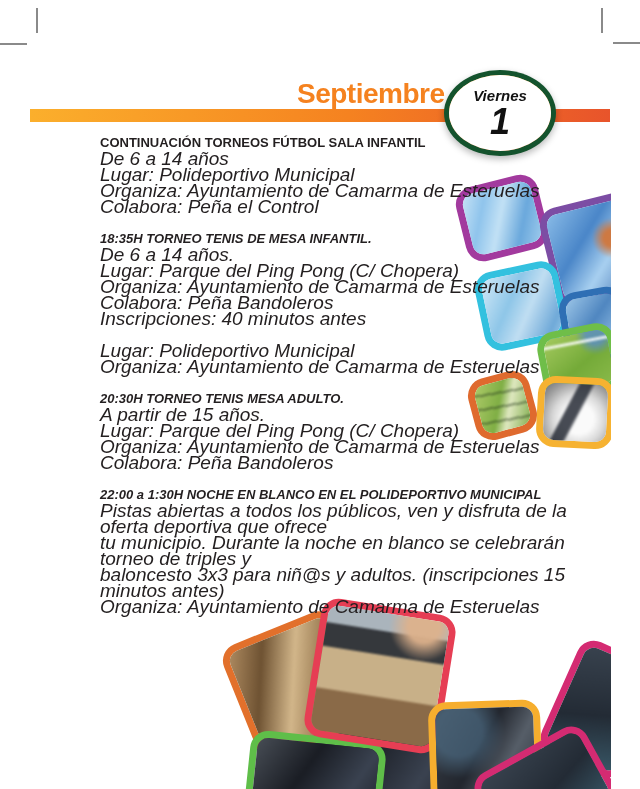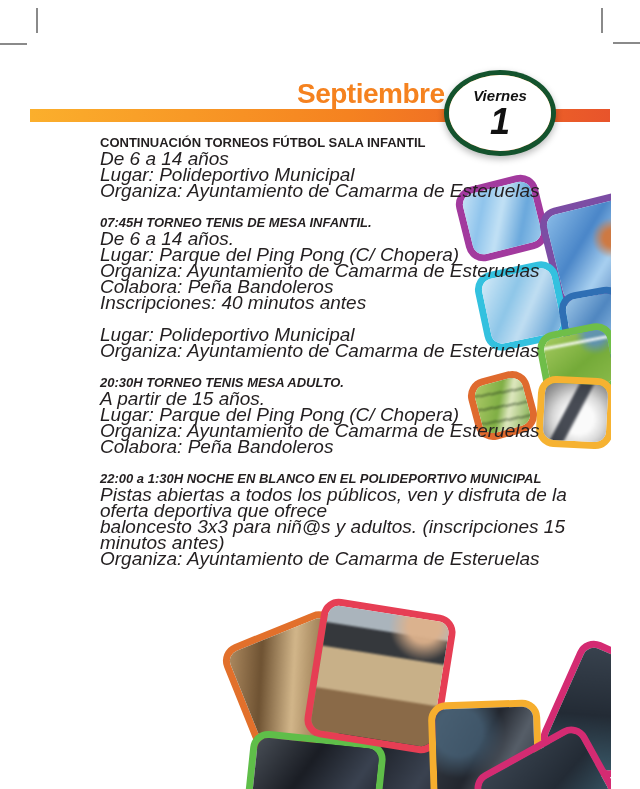--- a/index.html
+++ b/index.html
@@ -168,24 +168,25 @@
     </div>
   </div>
 
   <section class="events">
       <article class="event">
       <h3>CONTINUACIÓN TORNEOS FÚTBOL SALA INFANTIL</h3>
       <div>
           <p>De 6 a 14 años</p>
           <p>Lugar: Polideportivo Municipal</p>
           <p>Organiza: Ayuntamiento de Camarma de Esteruelas</p>
-        </div>
-    </article>
-      <article class="event italic">
-      <h3>07:45H TORNEO TENIS DE MESA INFANTIL.</h3>
+          <p>Colabora: Peña el Control</p>
+        </div>
+    </article>
+      <article class="event italic">
+      <h3>18:35H TORNEO TENIS DE MESA INFANTIL.</h3>
       <div>
           <p>De 6 a 14 años.</p>
           <p>Lugar: Parque del Ping Pong (C/ Chopera)</p>
           <p>Organiza: Ayuntamiento de Camarma de Esteruelas</p>
           <p>Colabora: Peña Bandoleros</p>
           <p>Inscripciones: 40 minutos antes</p>
         </div>
     </article>
       <article class="event italic">
       <div>
@@ -199,19 +200,20 @@
           <p>A partir de 15 años.</p>
           <p>Lugar: Parque del Ping Pong (C/ Chopera)</p>
           <p>Organiza: Ayuntamiento de Camarma de Esteruelas</p>
           <p>Colabora: Peña Bandoleros</p>
         </div>
     </article>
       <article class="event italic">
       <h3>22:00 a 1:30H NOCHE EN BLANCO EN EL POLIDEPORTIVO MUNICIPAL</h3>
       <div>
           <p>Pistas abiertas a todos los públicos, ven y disfruta de la oferta deportiva que ofrece</p>
+          <p>tu municipio. Durante la noche en blanco se celebrarán torneo de triples y</p>
           <p>baloncesto 3x3 para niñ@s y adultos. (inscripciones 15 minutos antes)</p>
           <p>Organiza: Ayuntamiento de Camarma de Esteruelas</p>
         </div>
     </article>
     </section>
 
 </div>
 
 </body></html>

